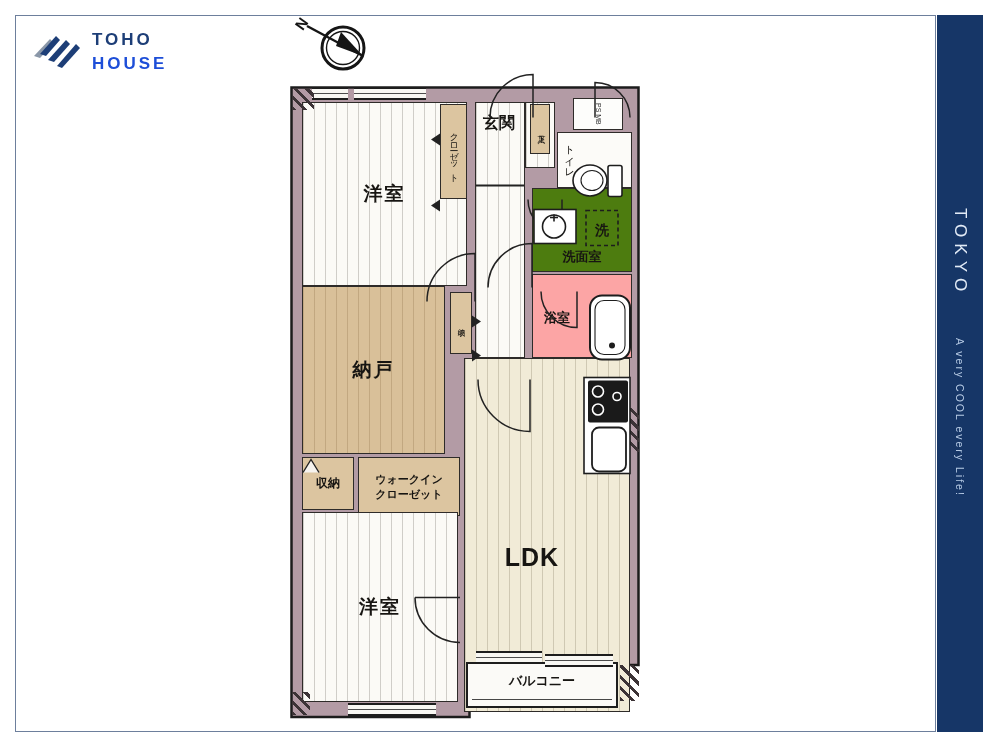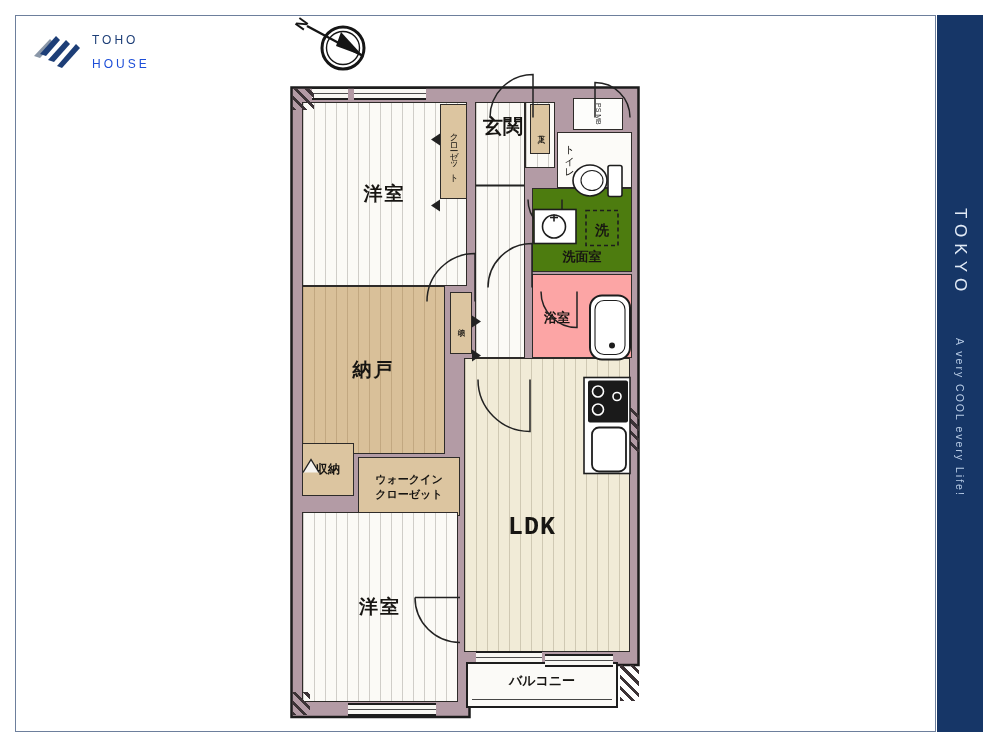--- a/index.html
+++ b/index.html
@@ -7,21 +7,21 @@
   #page { position:relative; width:1000px; height:750px; background:#ffffff; overflow:hidden; }
 
   
   .frame { position:absolute; left:15px; top:15px; width:921px; height:717px;
            border:1px solid #6d7f9c; background:#ffffff; }
 
   
   .brand { position:absolute; left:30px; top:22px; width:220px; height:60px; }
   .brand-mark { position:absolute; left:0; top:4px; }
   .brand-text { position:absolute; left:62px; top:6px; line-height:24px; letter-spacing:3px;
-                font-weight:normal; font-size:12px; }
+                font-weight:bold; font-size:17px; }
   .brand-line1 { color:#1d3e77; display:block; }
   .brand-line2 { color:#1d4ed8; display:block; }
 
   
   .compass { position:absolute; left:291px; top:12px; }
 
   
   .sidebar { position:absolute; left:937px; top:15px; width:46px; height:717px; background:#163667; }
   .side-title { position:absolute; top:193px; left:50%; transform:translateX(-50%);
                 writing-mode:vertical-rl; font-size:17px; letter-spacing:6px;
@@ -107,21 +107,21 @@
 
     <div class="room floor-white center" style="left:12px; top:16px; width:165px; height:184px;">
       <span class="lbl lbl-big">洋室</span>
     </div>
 
     <div class="room box-tan center" style="left:150px; top:18px; width:27px; height:95px;">
       <span class="lbl vtext" style="font-size:9px; font-weight:normal;">クローゼット</span>
     </div>
 
     <div class="room floor-white" style="left:185px; top:16px; width:50px; height:256px;">
-      <span class="lbl abs" style="left:7px; top:10px; font-size:20px;">玄関</span>
+      <span class="lbl abs" style="left:7px; top:10px; font-size:16px;">玄関</span>
     </div>
 
     <div class="room floor-white" style="left:235px; top:16px; width:30px; height:66px;"></div>
 
     <div class="room box-tan center" style="left:240px; top:18px; width:20px; height:50px;">
       <span class="lbl vtext" style="font-size:8px; font-weight:normal;">下足入</span>
     </div>
 
     <div class="room center" style="left:283px; top:12px; width:50px; height:32px; background:#fdfdfb;">
       <span class="lbl vtext" style="font-size:7px; font-weight:normal; color:#333;">PS MB</span>
@@ -140,25 +140,25 @@
     </div>
 
     <div class="room floor-tan center" style="left:12px; top:200px; width:143px; height:168px;">
       <span class="lbl lbl-big">納戸</span>
     </div>
 
     <div class="room box-tan center" style="left:160px; top:206px; width:22px; height:62px;">
       <span class="lbl vtext" style="font-size:7.5px; font-weight:normal;">収納</span>
     </div>
 
-    <div class="room floor-cream center" style="left:174px; top:272px; width:166px; height:294px;font-family:Liberation Mono, monospace;">
+    <div class="room floor-cream center" style="left:174px; top:272px; width:166px; height:354px;">
       <span class="lbl lbl-ldk" style="margin-top:44px; margin-right:30px;">LDK</span>
     </div>
 
-    <div class="room box-tan center" style="left:12px; top:357px; width:52px; height:53px;">
+    <div class="room box-tan center" style="left:12px; top:371px; width:52px; height:53px;">
       <span class="lbl" style="font-size:12px;">収納</span>
     </div>
 
     <div class="room box-tan center" style="left:68px; top:371px; width:102px; height:59px; flex-direction:column; line-height:15px;">
       <span class="lbl lbl-sm">ウォークイン</span>
       <span class="lbl lbl-sm">クローゼット</span>
     </div>
 
     <div class="room floor-white center" style="left:12px; top:426px; width:156px; height:190px;">
       <span class="lbl lbl-big">洋室</span>

